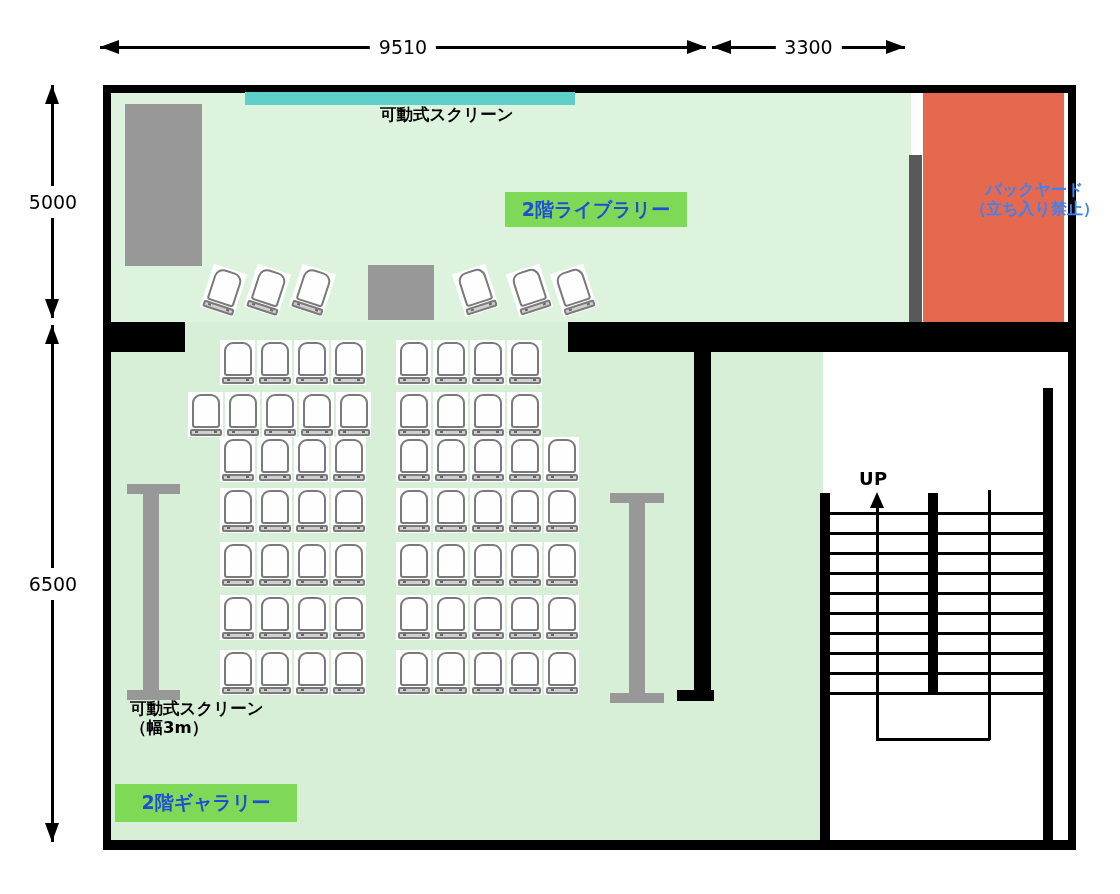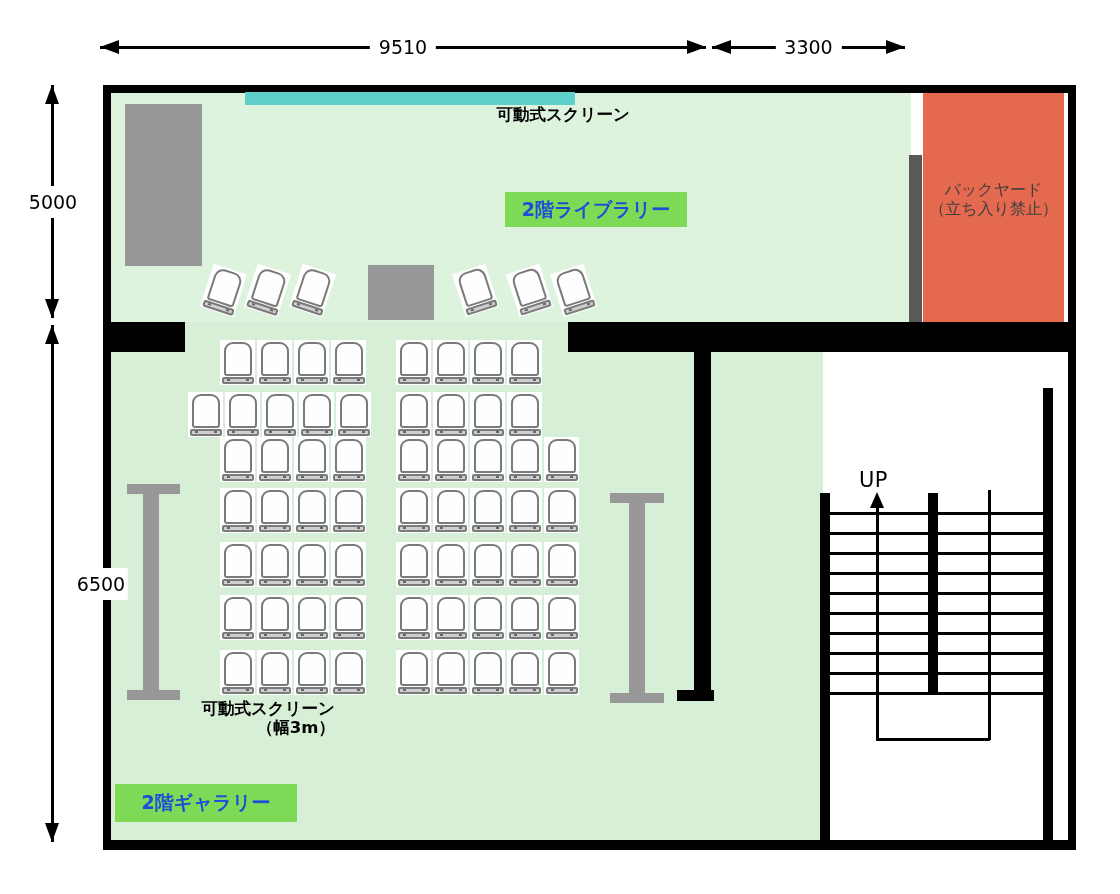--- a/index.html
+++ b/index.html
@@ -15,27 +15,27 @@
   .backyard-wall{position:absolute;background:var(--backyard-wall);}
   .gray{position:absolute;background:var(--furniture);}
   .screen{position:absolute;background:var(--screen);}
   .room-label{
     position:absolute;background:var(--label-bg);
     font-weight:bold;font-size:19px;text-align:center;color:#1d4ed8;
     display:flex;align-items:center;justify-content:center;
   }
   .note{
     position:absolute;font-weight:bold;font-size:16.5px;line-height:1.15;
-    text-align:right;color:#000;white-space:nowrap;
+    text-align:left;color:#000;white-space:nowrap;
   }
   .backyard-label{
-    position:absolute;color:#404040;font-weight:normal;font-size:16px;line-height:1.2;
-    text-align:center;white-space:nowrap;
+    position:absolute;color:#3b82f6;font-weight:bold;font-size:16px;line-height:1.2;
+    text-align:center;white-space:nowrap;padding-left:41px;
   }
-  .up-label{position:absolute;font-weight:normal;font-size:21px;letter-spacing:.5px;}
+  .up-label{position:absolute;font-weight:bold;font-size:18px;letter-spacing:.5px;}
   
   .tread{position:absolute;background:#000;height:2.5px;}
   .walkline{position:absolute;background:#000;}
   .arr-up-small{position:absolute;width:0;height:0;
     border-left:7px solid transparent;border-right:7px solid transparent;border-bottom:16px solid #000;}
   
   .chair{position:absolute;width:35px;height:45px;background:#fff;}
   .chair .seat{position:absolute;left:3.5px;top:1.5px;width:24px;height:30px;
     border:2px solid #7a7a7a;border-radius:9px 9px 3px 3px;background:#fefefe;}
   .chair .base{position:absolute;left:1.5px;bottom:1.5px;width:28px;height:3px;
@@ -404,15 +404,15 @@
       <div class="arr left" style="left: 712px; top: 39.5px;"></div>
       <div class="arr right" style="left: 886px; top: 39.5px;"></div>
       <div class="dim-label" style="left: 808.5px; top: 47px;">3300</div>
       <div class="dim-line" style="left: 50.5px; top: 85px; width: 3px; height: 233px;"></div>
       <div class="arr up" style="left: 44.5px; top: 85px;"></div>
       <div class="arr down" style="left: 44.5px; top: 299px;"></div>
       <div class="dim-label v" style="left: 53px; top: 201.5px;">5000</div>
       <div class="dim-line" style="left: 50.5px; top: 325px; width: 3px; height: 517px;"></div>
       <div class="arr up" style="left: 44.5px; top: 325px;"></div>
       <div class="arr down" style="left: 44.5px; top: 823px;"></div>
-      <div class="dim-label v" style="left: 53px; top: 583.5px; margin-left: 48px;">6500</div>
+      <div class="dim-label v" style="left: 53px; top: 583.5px;">6500</div>
     </div>
 </div>
 
 </body></html>

